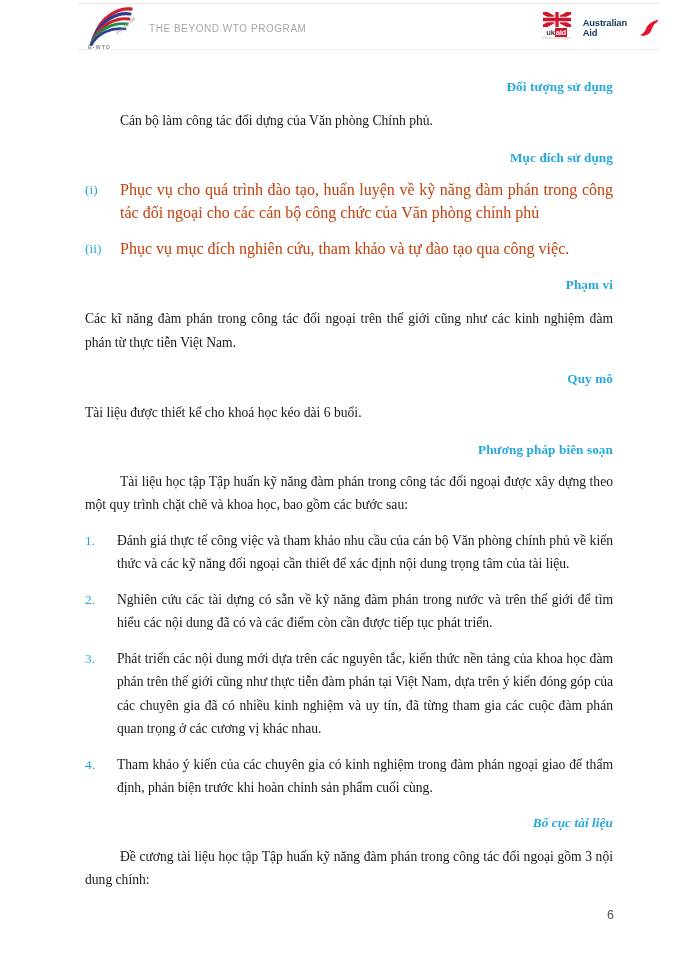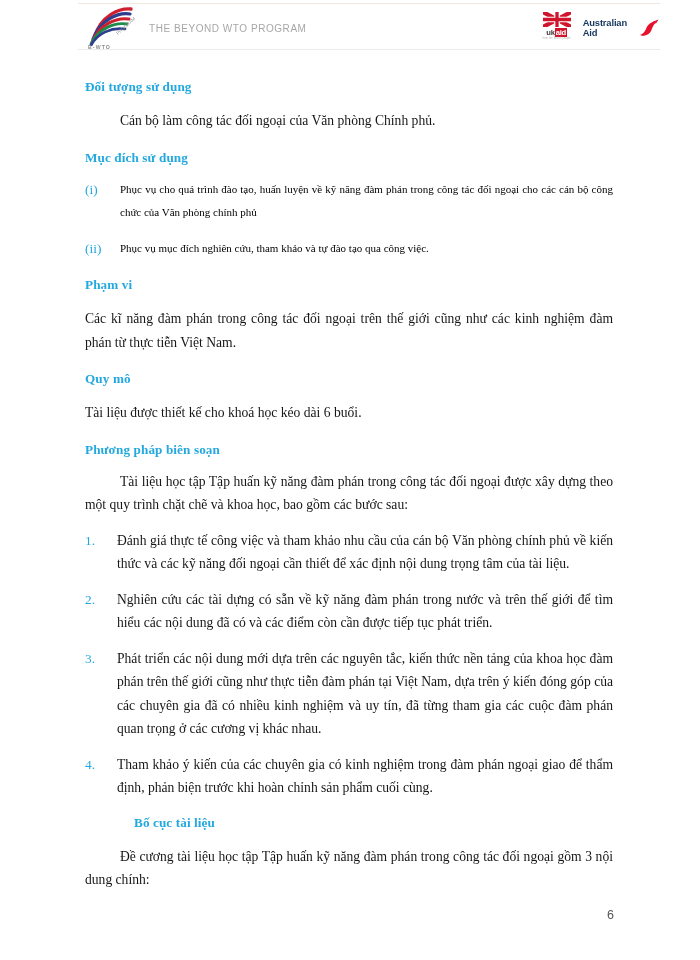--- a/index.html
+++ b/index.html
@@ -176,23 +176,25 @@
   }
 
   h2.sec-head {
     font-family: "Liberation Serif", serif;
     font-weight: bold;
     font-size: 13.2px;
     color: #23a8df;
     margin: 0;
     line-height: 17px;
     letter-spacing: 0.1px;
+    text-align: right;
   }
   h2.sec-head.indent {
     margin-left: 49px;
+    font-style: italic;
   }
 
   p.body {
     font-size: 13.6px;
     line-height: 23.5px;
     margin: 0;
     text-align: justify;
     color: #161616;
   }
   p.body.indent-first {
@@ -205,24 +207,24 @@
     align-items: flex-start;
   }
   .roman-marker {
     flex: 0 0 35px;
     color: #23a8df;
     font-size: 13.4px;
     line-height: 23.5px;
   }
   .roman-text {
     flex: 1 1 auto;
-    font-size: 11px;
+    font-size: 16px;
     line-height: 23.5px;
     text-align: justify;
-    color: #000000;
+    color: #c2410c;
     font-family: Liberation Serif, serif;
   }
 
   
   .num-item {
     display: flex;
     align-items: flex-start;
   }
   .num-marker {
     flex: 0 0 32px;
@@ -308,21 +310,21 @@
 
       </div>
     </div>
   </div>
   <div class="header-rule"></div>
 
   <div class="content">
 
     <h2 class="sec-head">Đối tượng sử dụng</h2>
     <div class="sp-14"></div>
-    <p class="body indent-first">Cán bộ làm công tác đối ngoại của  Văn phòng Chính phủ.</p>
+    <p class="body indent-first">Cán bộ làm công tác đối dựng của  Văn phòng Chính phủ.</p>
 
     <div class="sp-16"></div>
     <h2 class="sec-head">Mục đích sử dụng</h2>
     <div class="sp-12"></div>
 
     <div class="roman-item">
       <div class="roman-marker">(i)</div>
       <div class="roman-text">Phục vụ cho quá trình đào tạo, huấn luyện về kỹ năng đàm phán trong công tác đối ngoại cho các cán bộ công chức của Văn phòng chính phủ</div>
     </div>
     <div class="sp-12"></div>

